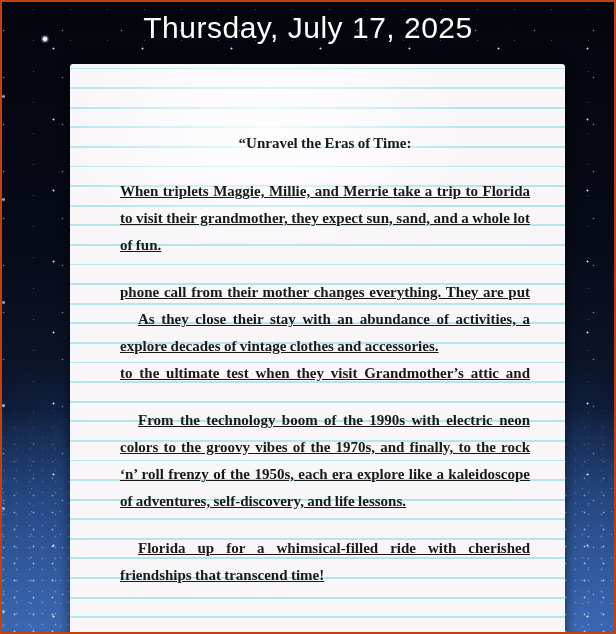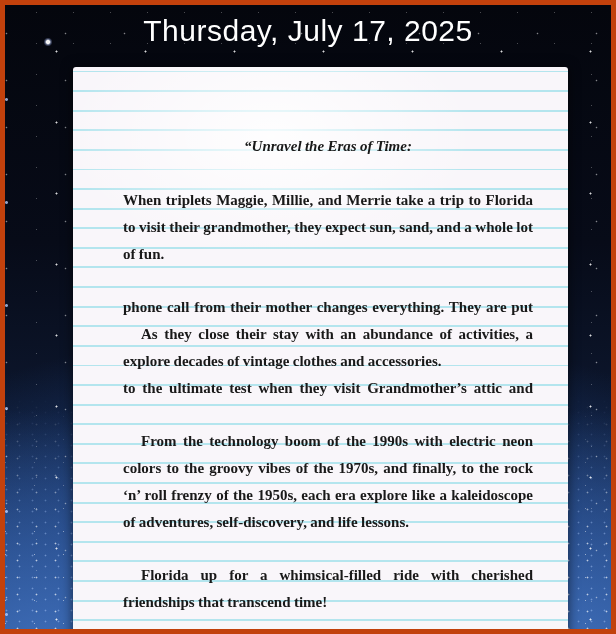--- a/index.html
+++ b/index.html
@@ -1,21 +1,21 @@
 <!DOCTYPE html>
 <html><head>
 <meta charset="utf-8">
 <style>
   html,body{margin:0;padding:0;background:#222;}
   .screen{
     position:relative;
     width:616px;height:634px;
     overflow:hidden;
     box-sizing:border-box;
-    border:5px solid #c2410c;
+    border:2px solid #c2410c;
     background:#7f1d1d;
     font-family:"Liberation Serif", serif;
   }
   
   .sky{
     position:absolute;inset:0;
     background:
       radial-gradient(95% 60% at 6% 102%, rgba(64,112,188,.9) 0%, rgba(64,112,188,0) 62%),
       radial-gradient(95% 60% at 94% 102%, rgba(64,112,188,.9) 0%, rgba(64,112,188,0) 62%),
       radial-gradient(130% 75% at 50% 110%, #2b57a2 0%, #1b3a72 42%, rgba(16,28,58,0) 78%),
@@ -70,24 +70,23 @@
   .page-text{
     position:absolute;inset:0;
     padding:64px 35px 0 50px;
     color:#191919;
     font-size:15px;
     font-weight:700;
     word-spacing:-0.4px;
   }
   .quote{
     text-align:center;
-    font-style:italic;
     line-height:30px;
   }
-  .para{margin-top:26px;line-height:27px;}
+  .para{margin-top:20px;line-height:27px;text-decoration:underline;}
   .jline{text-align:justify;text-align-last:justify;}
   .jline.last{text-align-last:left;}
   .jline.indent{text-indent:18px;}
 </style>
 </head>
 <body>
 
 <div class="screen">
 
   <div class="sky"></div>

